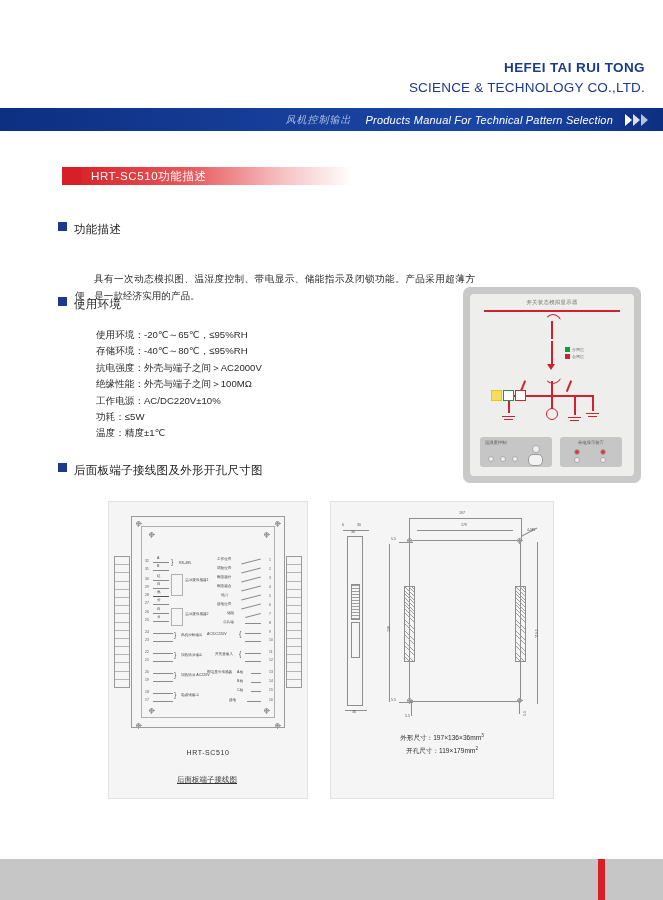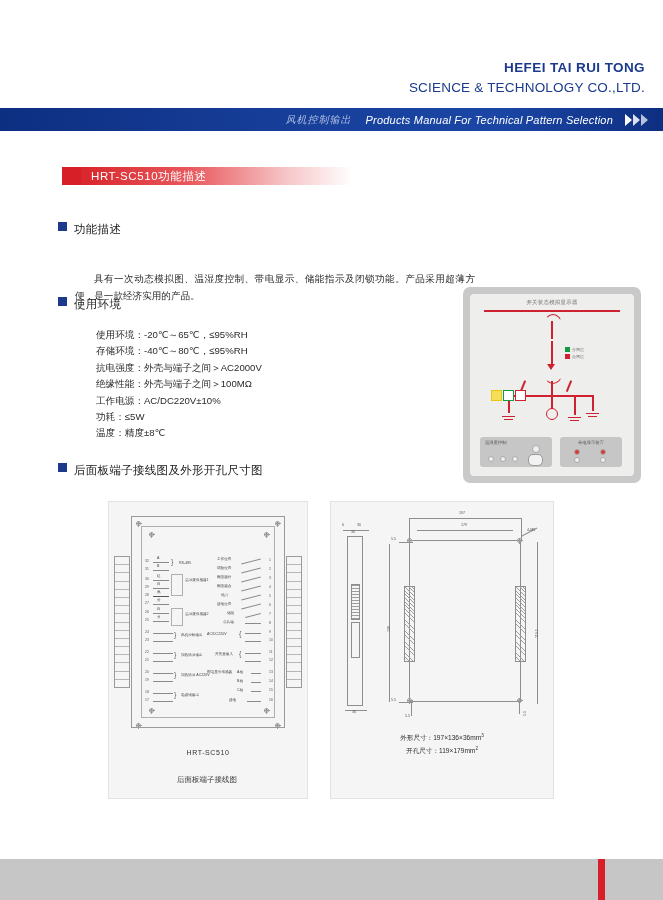--- a/index.html
+++ b/index.html
@@ -238,20 +238,21 @@
   }
   #drawing-left { left: 108px; top: 501px; width: 198px; height: 296px; }
   #drawing-right { left: 330px; top: 501px; width: 222px; height: 296px; }
 
   .dwg-caption {
     position: absolute;
     left: 0; right: 0;
     text-align: center;
     font-size: 7.5px;
     color: #333333;
+    text-decoration: underline;
   }
 
   
   .tb-outer {
     position: absolute;
     border: 0.8px solid #9a9a9a;
     box-sizing: border-box;
   }
   .tb-inner {
     position: absolute;
@@ -411,21 +412,21 @@
   <span class="h-marker"></span>
   <span class="h-text">使用环境</span>
 </div>
 <div id="spec-list">
   <div class="spec-row">使用环境：-20℃～65℃，≤95%RH</div>
   <div class="spec-row">存储环境：-40℃～80℃，≤95%RH</div>
   <div class="spec-row">抗电强度：外壳与端子之间＞AC2000V</div>
   <div class="spec-row">绝缘性能：外壳与端子之间＞100MΩ</div>
   <div class="spec-row">工作电源：AC/DC220V±10%</div>
   <div class="spec-row">功耗：≤5W</div>
-  <div class="spec-row">温度：精度±8℃</div>
+  <div class="spec-row">温度：精度±1℃</div>
 </div>
 
 <div id="product-photo">
   <div id="product-face">
     <div id="device-title">开关状态模拟显示器</div>
 
     <div class="mimic-line horz" style="left:14px; top:16px; width:136px;"></div>
     <div class="mimic-arc" style="left:74px; top:20px; width:16px; height:8px;"></div>
     <div class="mimic-line vert" style="left:81px; top:27px; height:18px;"></div>
     <div class="mimic-line vert" style="left:81px; top:47px; height:26px;"></div>

